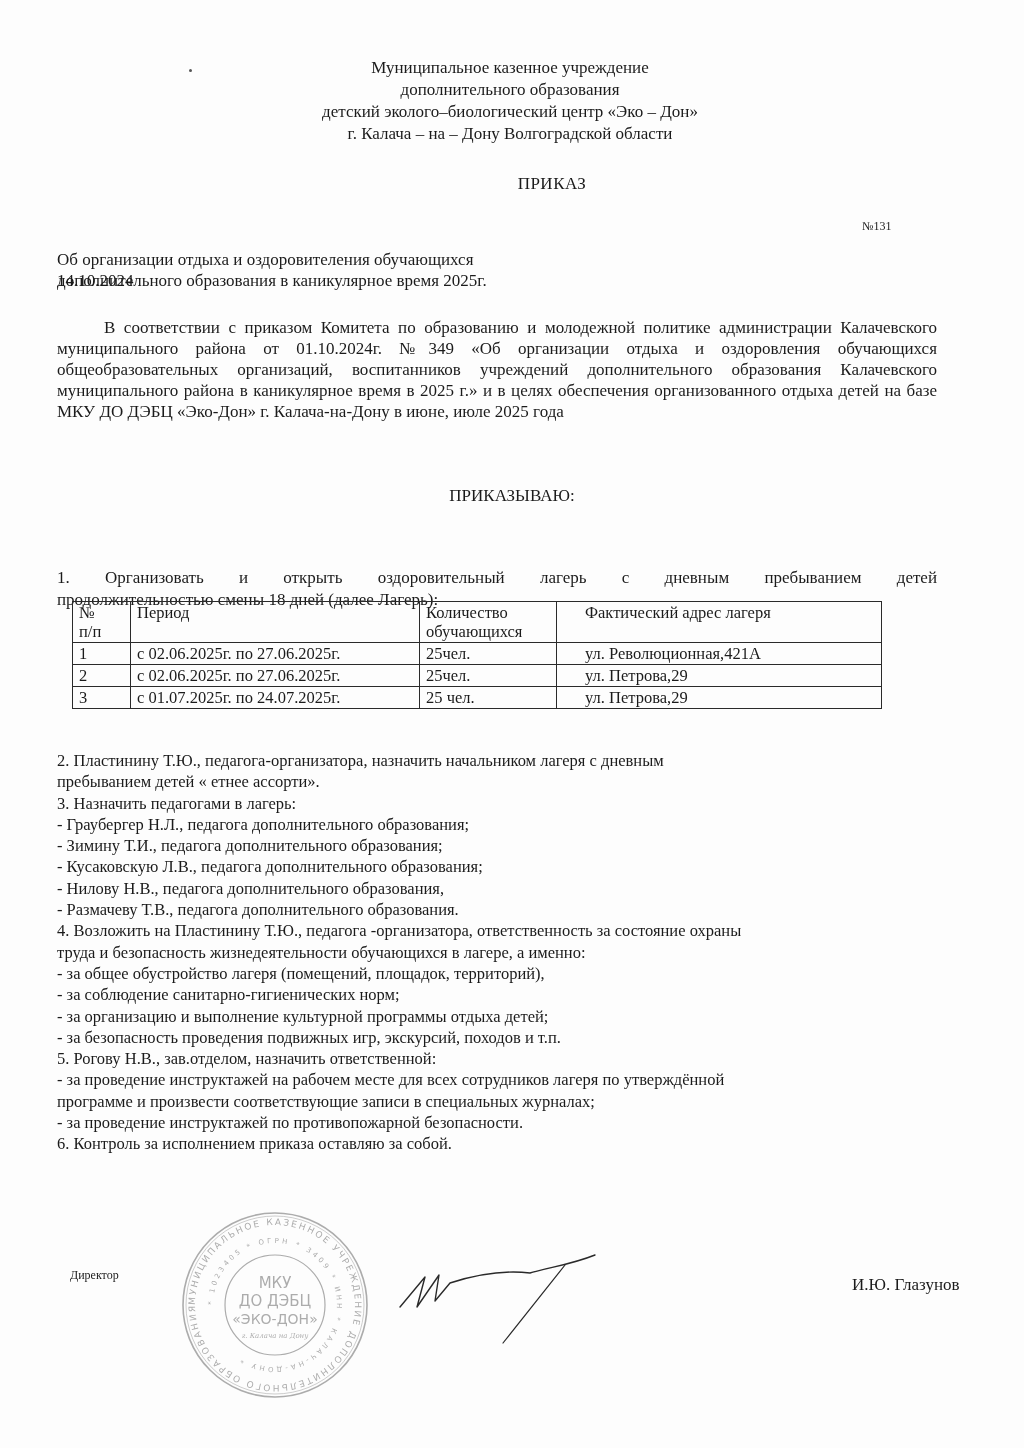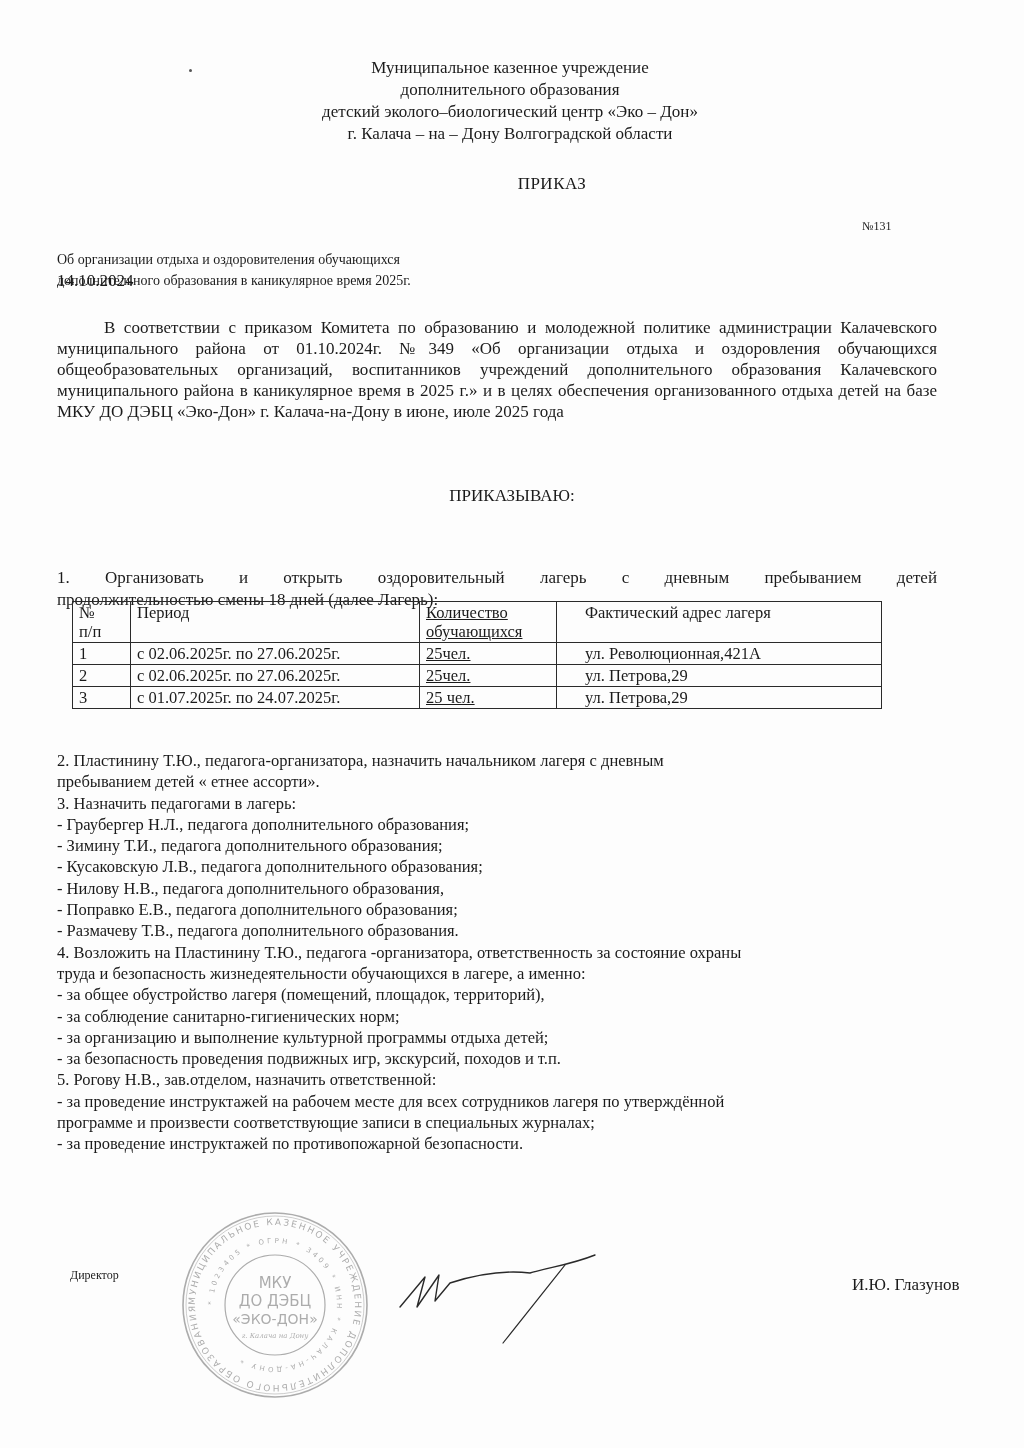--- a/index.html
+++ b/index.html
@@ -12,21 +12,21 @@
   .page { position: absolute; left: 0; top: 0; width: 1024px; height: 1448px; }
   .abs { position: absolute; white-space: nowrap; }
 
   .header-block {
     position: absolute; left: 200px; top: 57px; width: 620px;
     text-align: center; font-size: 17px; line-height: 22px;
   }
   .title-prikaz { position: absolute; left: 0; width: 1024px; top: 174px; text-align: center; font-size: 17px; letter-spacing: 0.5px; margin-left: 40px; }
   .date { left: 57px; top: 229px; font-size: 17px; margin-top: 42px; }
   .number { left: 862px; top: 219px; font-size: 12px; }
-  .subject { position: absolute; left: 57px; top: 249px; font-size: 14px; line-height: 21px; }
+  .subject { position: absolute; left: 57px; top: 249px; font-size: 17px; line-height: 21px; }
 
   .preamble {
     position: absolute; left: 57px; top: 317px; width: 880px;
     font-size: 17px; line-height: 21px; text-align: justify; text-indent: 47px;
   }
   .prikazyvayu { position: absolute; left: 0; width: 1024px; top: 486px; text-align: center; font-size: 17px; }
 
   .item1 {
     position: absolute; left: 57px; top: 530px; width: 880px;
     font-size: 17px; line-height: 22px; text-align: justify; text-align-last: left; margin-top: 37px;
@@ -35,21 +35,21 @@
 
   table.camps {
     position: absolute; left: 72px; top: 601px; border-collapse: collapse;
     font-size: 16.5px; line-height: 19px;
   }
   table.camps td {
     border: 1.2px solid #2a2a2a; padding: 1px 6px; vertical-align: top; white-space: nowrap;
   }
   table.camps .c0 { width: 45px; }
   table.camps .c1 { width: 276px; }
-  table.camps .c2 { width: 124px; text-decoration: underline; }
+  table.camps .c2 { width: 124px; }
   table.camps .c3 { width: 290px; padding-left: 28px; }
   table.camps tr.head td { height: 38px; }
 
   .body-list {
     position: absolute; left: 57px; top: 750px; width: 900px;
     font-size: 16.5px; line-height: 21.3px;
   }
   .body-list div { white-space: nowrap; }
 
   .director { left: 70px; top: 1268px; font-size: 12px; }
@@ -131,32 +131,32 @@
     </table>
 
   <div class="body-list">
     <div>2. Пластинину Т.Ю., педагога-организатора, назначить   начальником лагеря  с дневным</div>
     <div>пребыванием детей « етнее ассорти».</div>
     <div>3. Назначить педагогами в лагерь:</div>
     <div>- Граубергер Н.Л., педагога дополнительного образования;</div>
     <div>- Зимину Т.И., педагога дополнительного образования;</div>
     <div>- Кусаковскую Л.В., педагога дополнительного образования;</div>
     <div>- Нилову Н.В., педагога дополнительного образования,</div>
-    <div>- Поправко Е.В., педагога дополнительного образования;</div>
     <div>- Размачеву Т.В., педагога дополнительного образования.</div>
     <div>4. Возложить на Пластинину Т.Ю., педагога -организатора, ответственность за состояние охраны</div>
     <div>труда и безопасность жизнедеятельности обучающихся в лагере, а именно:</div>
     <div>-  за общее обустройство лагеря (помещений, площадок, территорий),</div>
     <div>- за соблюдение санитарно-гигиенических норм;</div>
     <div>- за организацию и выполнение культурной программы отдыха детей;</div>
     <div>- за безопасность проведения подвижных игр, экскурсий, походов и т.п.</div>
     <div>5.  Рогову Н.В., зав.отделом, назначить  ответственной:</div>
     <div> -  за проведение инструктажей на рабочем месте для всех сотрудников лагеря по утверждённой</div>
     <div>программе и произвести соответствующие записи в специальных журналах;</div>
     <div> - за проведение инструктажей по противопожарной безопасности.</div>
+    <div>6.  Контроль за исполнением приказа оставляю за собой.</div>
   </div>
 
   <svg class="stamp" viewBox="0 0 190 190">
     <defs>
       <path id="ringOuter" d="M95,95 m-80,0 a80,80 0 1,1 160,0 a80,80 0 1,1 -160,0"></path>
       <path id="ringInner" d="M95,95 m-62,0 a62,62 0 1,1 124,0 a62,62 0 1,1 -124,0"></path>
     </defs>
     <circle cx="95" cy="95" r="92" fill="none" stroke="#6a6a6a" stroke-width="1.6"></circle>
     <circle cx="95" cy="95" r="89" fill="none" stroke="#6a6a6a" stroke-width="0.6"></circle>
     <circle cx="95" cy="95" r="50" fill="none" stroke="#6a6a6a" stroke-width="1.2"></circle>

